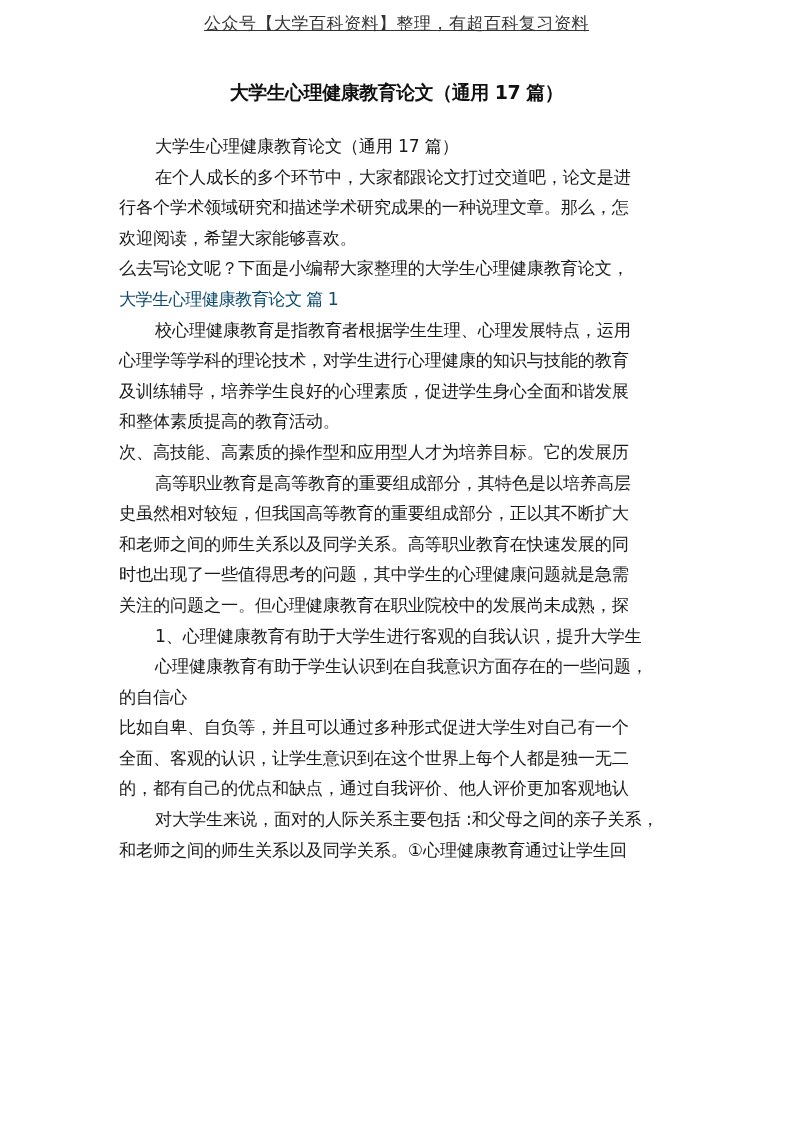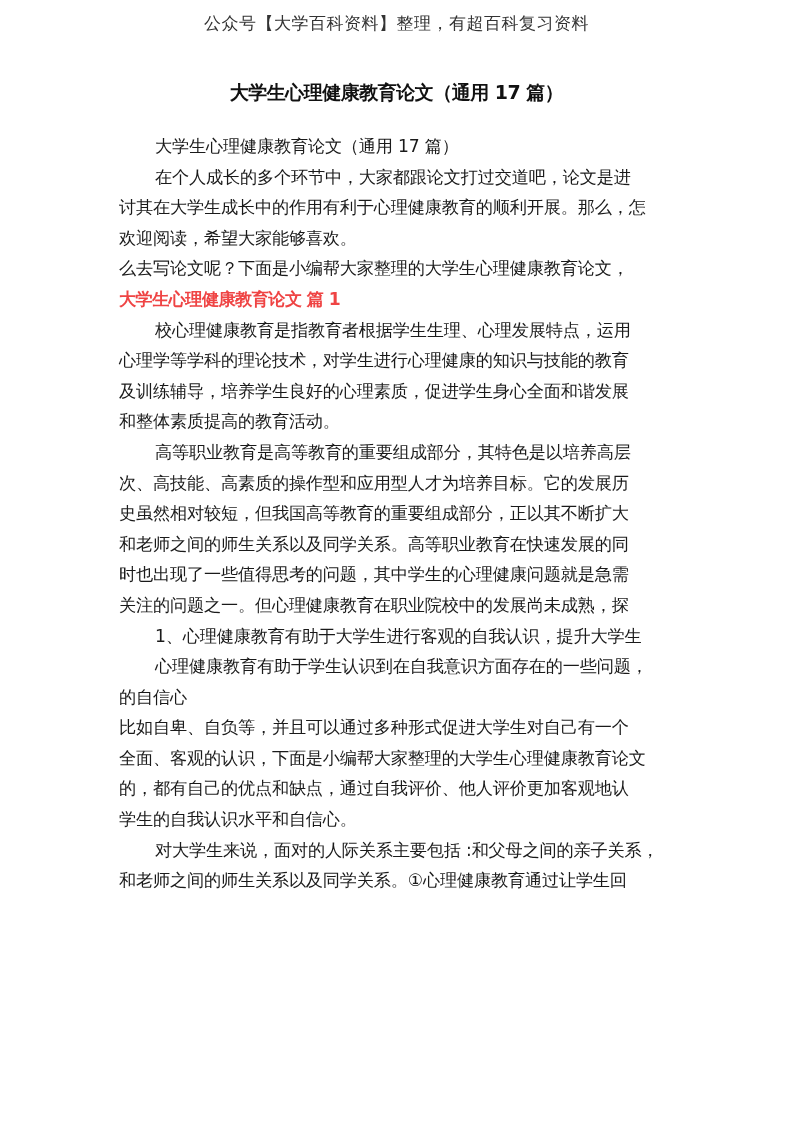--- a/index.html
+++ b/index.html
@@ -18,20 +18,21 @@
     .header-note {
       position: absolute;
       top: 12px;
       left: 0;
       width: 793px;
       text-align: center;
       font-family: "DejaVu Serif", "Liberation Serif", serif;
       font-size: 17px;
       color: #333333;
       letter-spacing: 0.5px;
+      text-decoration: underline;
     }
     .doc-title {
       position: absolute;
       top: 80px;
       left: 0;
       width: 793px;
       text-align: center;
       font-size: 19px;
       font-weight: bold;
       color: #111111;
@@ -47,51 +48,50 @@
       height: 30.6px;
       line-height: 30.6px;
       font-size: 17.2px;
       white-space: nowrap;
       letter-spacing: -0.2px;
     }
     .line.indent {
       padding-left: 36px;
     }
     .line.heading {
-      font-weight: bold;
-      color: #ef4444;
+      font-weight: normal;
+      color: #0c4a6e;
       letter-spacing: -0.6px;
     }
   </style>
 </head>
 <body>
 
 <div class="header-note">公众号【大学百科资料】整理，有超百科复习资料</div>
 
 <h1 class="doc-title" style="margin:0;">大学生心理健康教育论文（通用 17 篇）</h1>
 
 <div class="body-lines">
   <div class="line indent">大学生心理健康教育论文（通用 17 篇）</div>
   <div class="line indent">在个人成长的多个环节中，大家都跟论文打过交道吧，论文是进</div>
-  <div class="line">讨其在大学生成长中的作用有利于心理健康教育的顺利开展。那么，怎</div>
+  <div class="line">行各个学术领域研究和描述学术研究成果的一种说理文章。那么，怎</div>
   <div class="line">欢迎阅读，希望大家能够喜欢。</div>
   <div class="line">么去写论文呢？下面是小编帮大家整理的大学生心理健康教育论文，</div>
   <div class="line heading">大学生心理健康教育论文 篇 1</div>
   <div class="line indent">校心理健康教育是指教育者根据学生生理、心理发展特点，运用</div>
   <div class="line">心理学等学科的理论技术，对学生进行心理健康的知识与技能的教育</div>
   <div class="line">及训练辅导，培养学生良好的心理素质，促进学生身心全面和谐发展</div>
   <div class="line">和整体素质提高的教育活动。</div>
+  <div class="line">次、高技能、高素质的操作型和应用型人才为培养目标。它的发展历</div>
   <div class="line indent">高等职业教育是高等教育的重要组成部分，其特色是以培养高层</div>
-  <div class="line">次、高技能、高素质的操作型和应用型人才为培养目标。它的发展历</div>
   <div class="line">史虽然相对较短，但我国高等教育的重要组成部分，正以其不断扩大</div>
   <div class="line">和老师之间的师生关系以及同学关系。高等职业教育在快速发展的同</div>
   <div class="line">时也出现了一些值得思考的问题，其中学生的心理健康问题就是急需</div>
   <div class="line">关注的问题之一。但心理健康教育在职业院校中的发展尚未成熟，探</div>
   <div class="line indent">1、心理健康教育有助于大学生进行客观的自我认识，提升大学生</div>
   <div class="line indent">心理健康教育有助于学生认识到在自我意识方面存在的一些问题，</div>
   <div class="line">的自信心</div>
   <div class="line">比如自卑、自负等，并且可以通过多种形式促进大学生对自己有一个</div>
-  <div class="line">全面、客观的认识，下面是小编帮大家整理的大学生心理健康教育论文</div>
+  <div class="line">全面、客观的认识，让学生意识到在这个世界上每个人都是独一无二</div>
   <div class="line">的，都有自己的优点和缺点，通过自我评价、他人评价更加客观地认</div>
-  <div class="line">学生的自我认识水平和自信心。</div>
   <div class="line indent">对大学生来说，面对的人际关系主要包括 :和父母之间的亲子关系，</div>
   <div class="line">和老师之间的师生关系以及同学关系。①心理健康教育通过让学生回</div>
 </div>
 
 </body></html>

